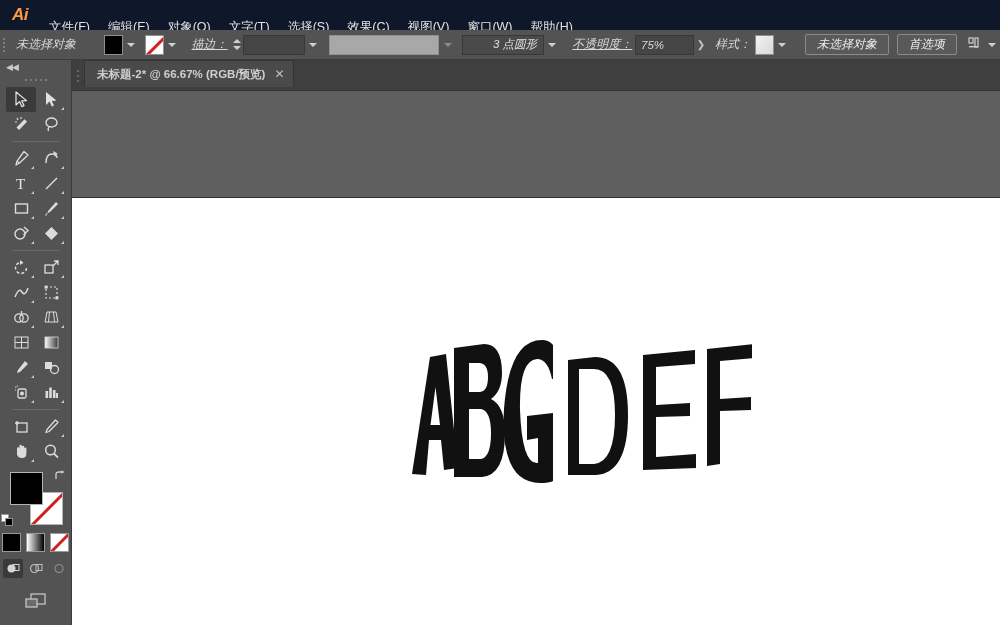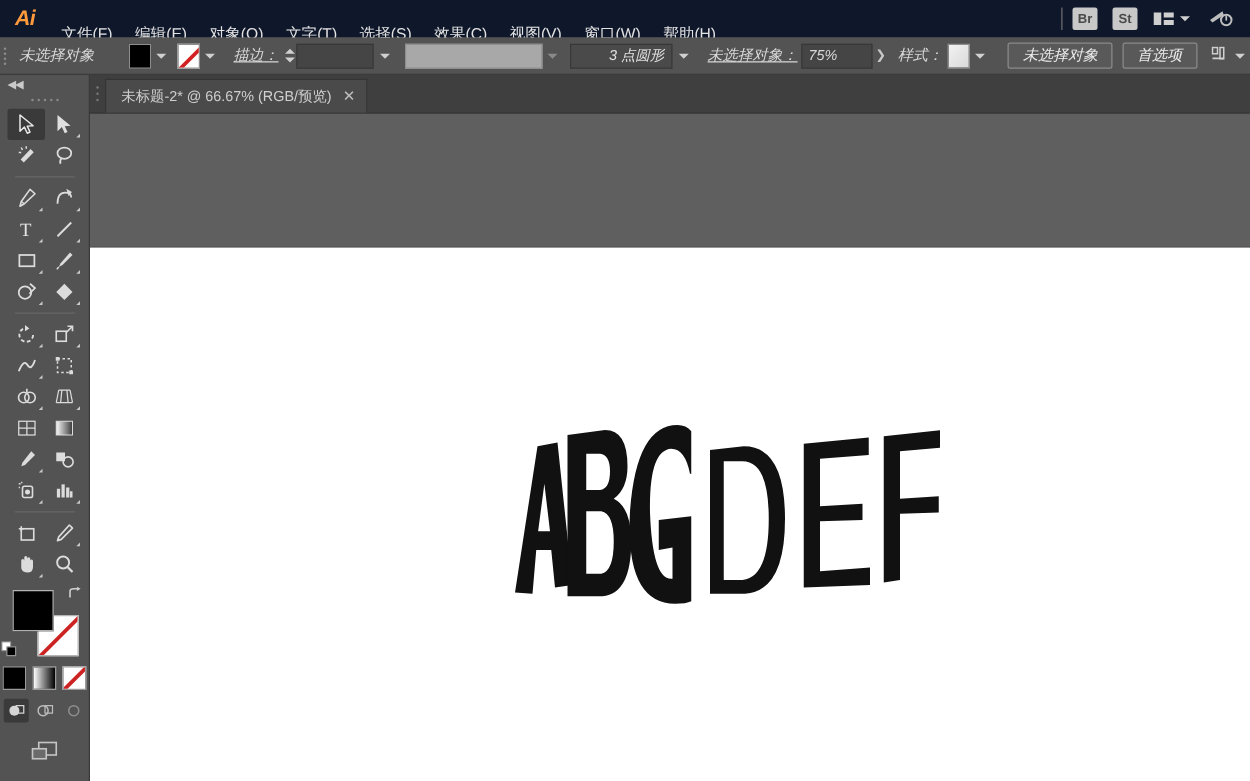--- a/index.html
+++ b/index.html
@@ -109,21 +109,21 @@
   }
   .arrow-right {
     width: 14px; height: 20px; display: flex; align-items: center;
     justify-content: center; color: #c8c8c8; font-size: 10px;
   }
 
   
   .tabbar {
     position: absolute; left: 0; top: 60px; width: 1000px; height: 31px;
     background: #3f3f3f; border-bottom: 1px solid #323232;
-    display: flex; align-items: flex-end;
+    display: flex;  font-weight: bold;
   }
   .tab-grip { width: 12px; height: 31px; display:flex; align-items:center; justify-content:center; flex-direction:column; gap:3px; }
   .tab-grip i { width:2px;height:2px;background:#777;border-radius:50%;display:block; }
   .doc-tab {
     height: 27px; margin-bottom: 0; padding: 0 9px 0 12px;
     background: #4a4a4a; border: 1px solid #343434; border-bottom: none;
     display: flex; align-items: center; gap: 9px;
     font-size: 11.5px; color: #cfcfcf; white-space: nowrap;
   }
   .tab-close { font-size: 12px; color: #c0c0c0; line-height: 1; }
@@ -218,42 +218,20 @@
     <div class="menu-item">文件(F)</div>
     <div class="menu-item">编辑(E)</div>
     <div class="menu-item">对象(O)</div>
     <div class="menu-item">文字(T)</div>
     <div class="menu-item">选择(S)</div>
     <div class="menu-item">效果(C)</div>
     <div class="menu-item">视图(V)</div>
     <div class="menu-item">窗口(W)</div>
     <div class="menu-item">帮助(H)</div>
 
-    <div class="menubar-right">
-      <div class="mb-sep"></div>
-      <div class="mb-badge">Br</div>
-      <div class="mb-badge">St</div>
-      <div class="mb-icon">
-        <svg width="18" height="14" viewBox="0 0 18 14">
-          <rect x="1" y="2" width="6" height="10" fill="#cfcfcf"></rect>
-          <rect x="9" y="2" width="8" height="4" fill="#cfcfcf"></rect>
-          <rect x="9" y="8" width="8" height="4" fill="#cfcfcf"></rect>
-        </svg>
-      </div>
-      <div class="mb-icon" style="margin-right:14px">
-        <span class="chev"></span>
-      </div>
-      <div class="mb-icon">
-        <svg width="22" height="18" viewBox="0 0 22 18">
-          <path d="M2 10 L12 3 L13 6 L4 12 Z" fill="#bdbdbd"></path>
-          <circle cx="15" cy="10" r="4.2" fill="none" stroke="#bdbdbd" stroke-width="1.6"></circle>
-          <rect x="14.3" y="6.5" width="1.4" height="4" fill="#bdbdbd"></rect>
-        </svg>
-      </div>
-    </div>
   </div>
 
   <div class="controlbar">
     <div class="grip">
       <i></i>
         <i></i>
         <i></i>
         <i></i>
     </div>
 
@@ -300,21 +278,21 @@
       <div class="brush-preview" style="width:82px">
         <span class="brush-dot"></span>
         <span>3 点圆形</span>
       </div>
       <div class="drop-btn">
           <span class="chev"></span>
         </div>
     </div>
 
     <div style="width:12px"></div>
-    <div class="cb-label ul">未选择对象：</div>
+    <div class="cb-label ul">不透明度：</div>
     <div style="width:3px"></div>
     <div class="field" style="width:62px">75%</div>
     <div class="arrow-right">❯</div>
 
     <div style="width:8px"></div>
     <div class="cb-label">样式：</div>
     <div style="width:4px"></div>
     <div class="swatch-style"></div>
     <div class="drop-btn">
         <span class="chev"></span>

